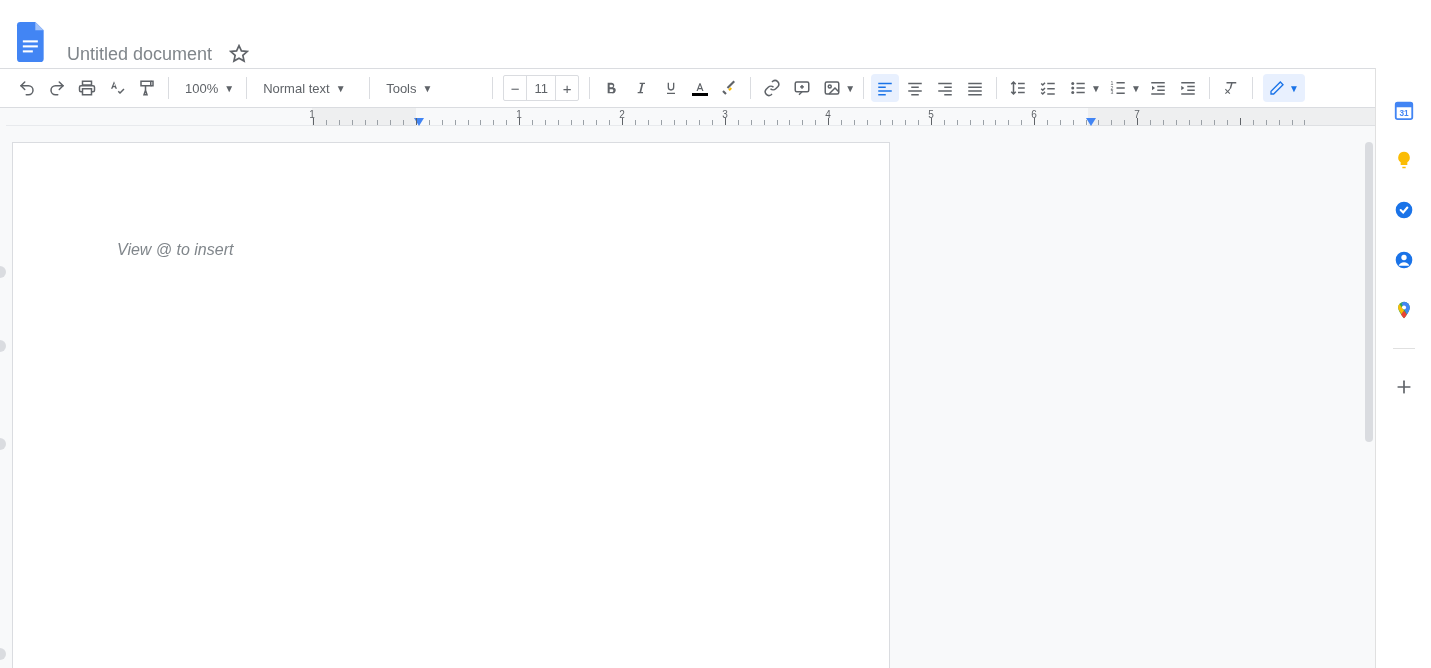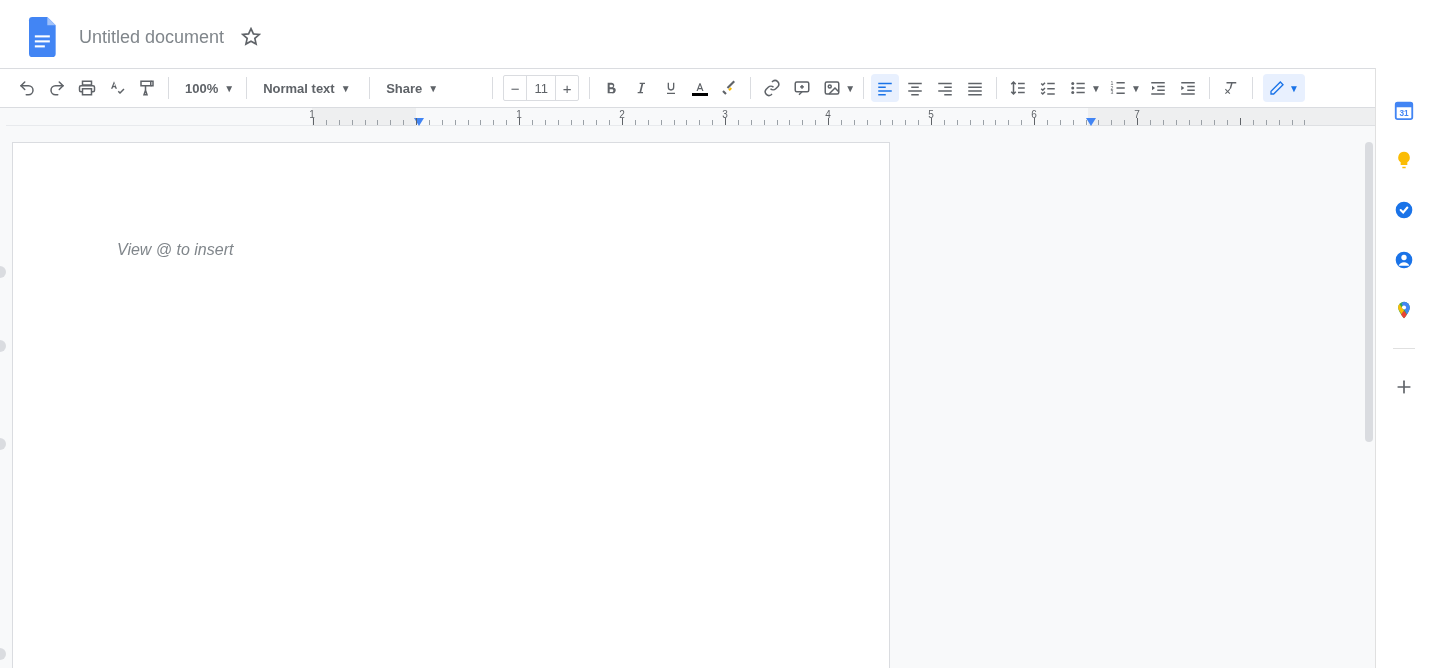--- a/index.html
+++ b/index.html
@@ -1,20 +1,20 @@
 <!DOCTYPE html>
 <html><head>
 <meta charset="utf-8">
 <style>
   * { box-sizing: border-box; }
   html, body { margin:0; padding:0; height:100%; font-family: Arial, "Helvetica Neue", Helvetica, sans-serif; color:#3c4043; background:#fff; -webkit-font-smoothing:antialiased; }
   .app { width:1431px; height:668px; position:relative; overflow:hidden; }
 
   
-  .top { height:68px; display:flex; align-items:center; padding-left:24px; }
+  .top { height:68px; display:flex; align-items:flex-end; padding-left:12px; }
   .doc-logo { width:40px; height:52px; display:flex; align-items:center; justify-content:center; margin-top:6px; margin-right:8px; cursor:pointer; }
   .doc-logo svg { width:32px; height:40px; }
 
   .title-area { display:flex; flex-direction:column; gap:2px; padding-top:6px; flex:1; min-width:0; }
   .title-row { display:flex; align-items:center; gap:8px; height:28px; }
   .doc-title { font-size:18px; color:#80868b; padding:2px 6px; border-radius:4px; border:1px solid transparent; cursor:text; }
   .star-btn { width:24px; height:24px; display:inline-flex; align-items:center; justify-content:center; border-radius:50%; color:#5f6368; cursor:pointer; }
 
   .menubar { display:flex; align-items:center; height:28px; }
   .menubar .mitem { font-size:14px; color:#202124; padding:4px 8px; border-radius:4px; cursor:pointer; }
@@ -22,21 +22,21 @@
   .top-right { position:absolute; right:14px; top:12px; display:flex; align-items:center; gap:14px; }
   .comment-btn { width:36px; height:36px; display:flex; align-items:center; justify-content:center; color:#5f6368; border-radius:50%; cursor:pointer; }
   .share-btn { height:38px; background:#1a73e8; color:#fff; border:none; border-radius:4px; padding:0 18px 0 14px; font-size:14px; font-weight:500; display:inline-flex; align-items:center; gap:8px; cursor:pointer; letter-spacing:.2px; }
   .avatar { width:34px; height:34px; border-radius:50%; background:#7e57c2; color:#fff; display:flex; align-items:center; justify-content:center; font-size:15px; font-weight:500; cursor:pointer; }
 
   
   .toolbar-wrap { border-top:1px solid #dadce0; border-bottom:1px solid #dadce0; background:#fff; height:40px; display:flex; align-items:center; padding:0 12px; gap:0; position:relative; }
   .tb-btn { width:28px; height:28px; display:inline-flex; align-items:center; justify-content:center; color:#5f6368; border-radius:4px; cursor:pointer; margin:0 1px; }
   .tb-btn.active { background:#e8f0fe; color:#1a73e8; }
   .tb-sep { width:1px; height:22px; background:#dadce0; margin:0 6px; }
-  .tb-select { display:inline-flex; align-items:center; height:28px; padding:0 6px 0 10px; color:#5f6368; font-size:13px; border-radius:4px; cursor:pointer; gap:6px;font-weight:bold; }
+  .tb-select { display:inline-flex; align-items:center; height:28px; padding:0 6px 0 10px; color:#5f6368; font-size:13px; border-radius:4px; cursor:pointer; gap:6px; }
   .tb-select .caret { font-size:10px; color:#5f6368; }
   .font-size-group { display:inline-flex; align-items:center; border:1px solid #dadce0; border-radius:2px; height:26px; margin:0 4px; }
   .font-size-group .pm { width:22px; text-align:center; color:#5f6368; cursor:pointer; font-size:15px; }
   .font-size-group input { width:30px; border:none; border-left:1px solid #dadce0; border-right:1px solid #dadce0; text-align:center; font-size:13px; color:#5f6368; height:24px; outline:none; }
   .text-color { width:28px; height:28px; display:flex; flex-direction:column; align-items:center; justify-content:center; cursor:pointer; color:#5f6368; border-radius:4px; }
   .text-color .bar { width:16px; height:3px; background:#000; margin-top:-2px; }
   .with-caret { display:inline-flex; align-items:center; }
   .with-caret .caret { font-size:10px; color:#5f6368; margin:0 2px 0 -2px; cursor:pointer; }
   .editing-pill { display:inline-flex; align-items:center; background:#e8f0fe; color:#1a73e8; border-radius:4px; height:28px; padding:0 6px; gap:4px; cursor:pointer; margin:0 4px; }
   .editing-pill .caret{ font-size:10px; }
@@ -145,21 +145,21 @@
         <span>100%</span>
         <span class="caret">▼</span>
       </div>
     <div class="tb-sep"></div>
     <div class="tb-select" style="min-width:110px">
         <span>Normal text</span>
         <span class="caret">▼</span>
       </div>
     <div class="tb-sep"></div>
     <div class="tb-select" style="min-width:110px">
-        <span>Share</span>
+        <span>Tools</span>
         <span class="caret">▼</span>
       </div>
     <div class="tb-sep"></div>
     <div class="font-size-group">
       <span class="pm">−</span>
       <input value="11" style="">
       <span class="pm">+</span>
     </div>
     <div class="tb-sep"></div>
     <span class="tb-btn">

